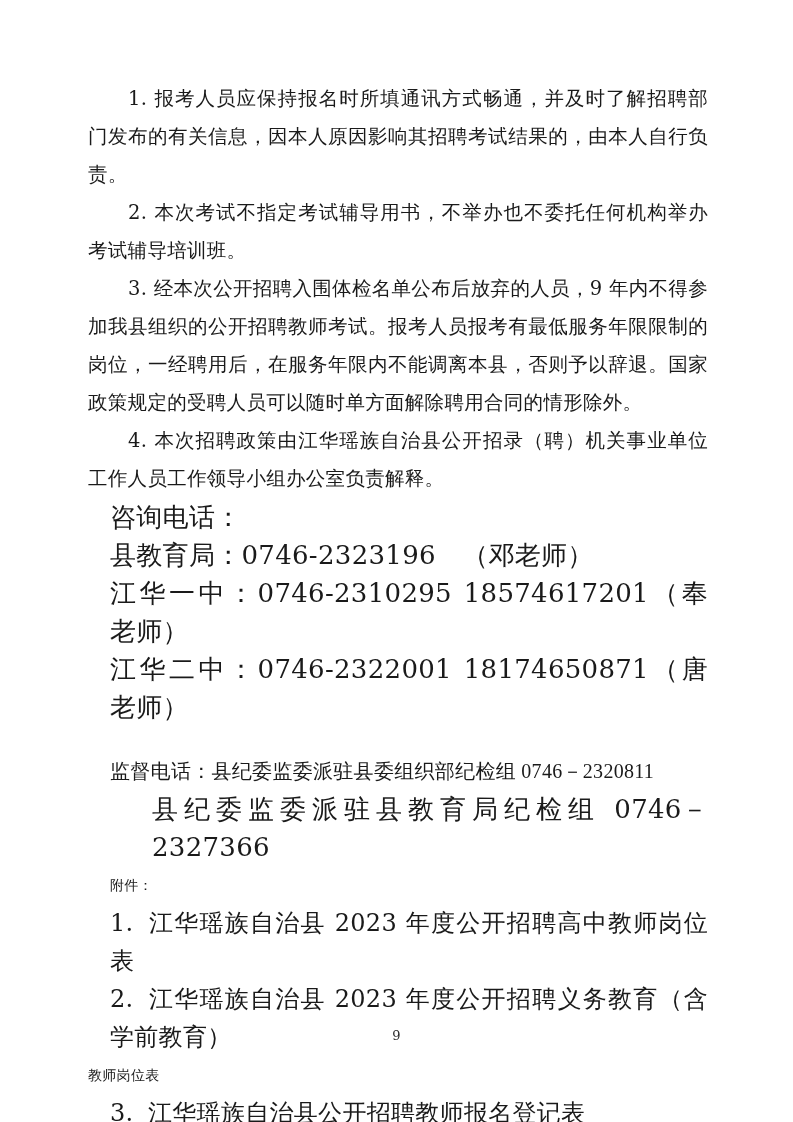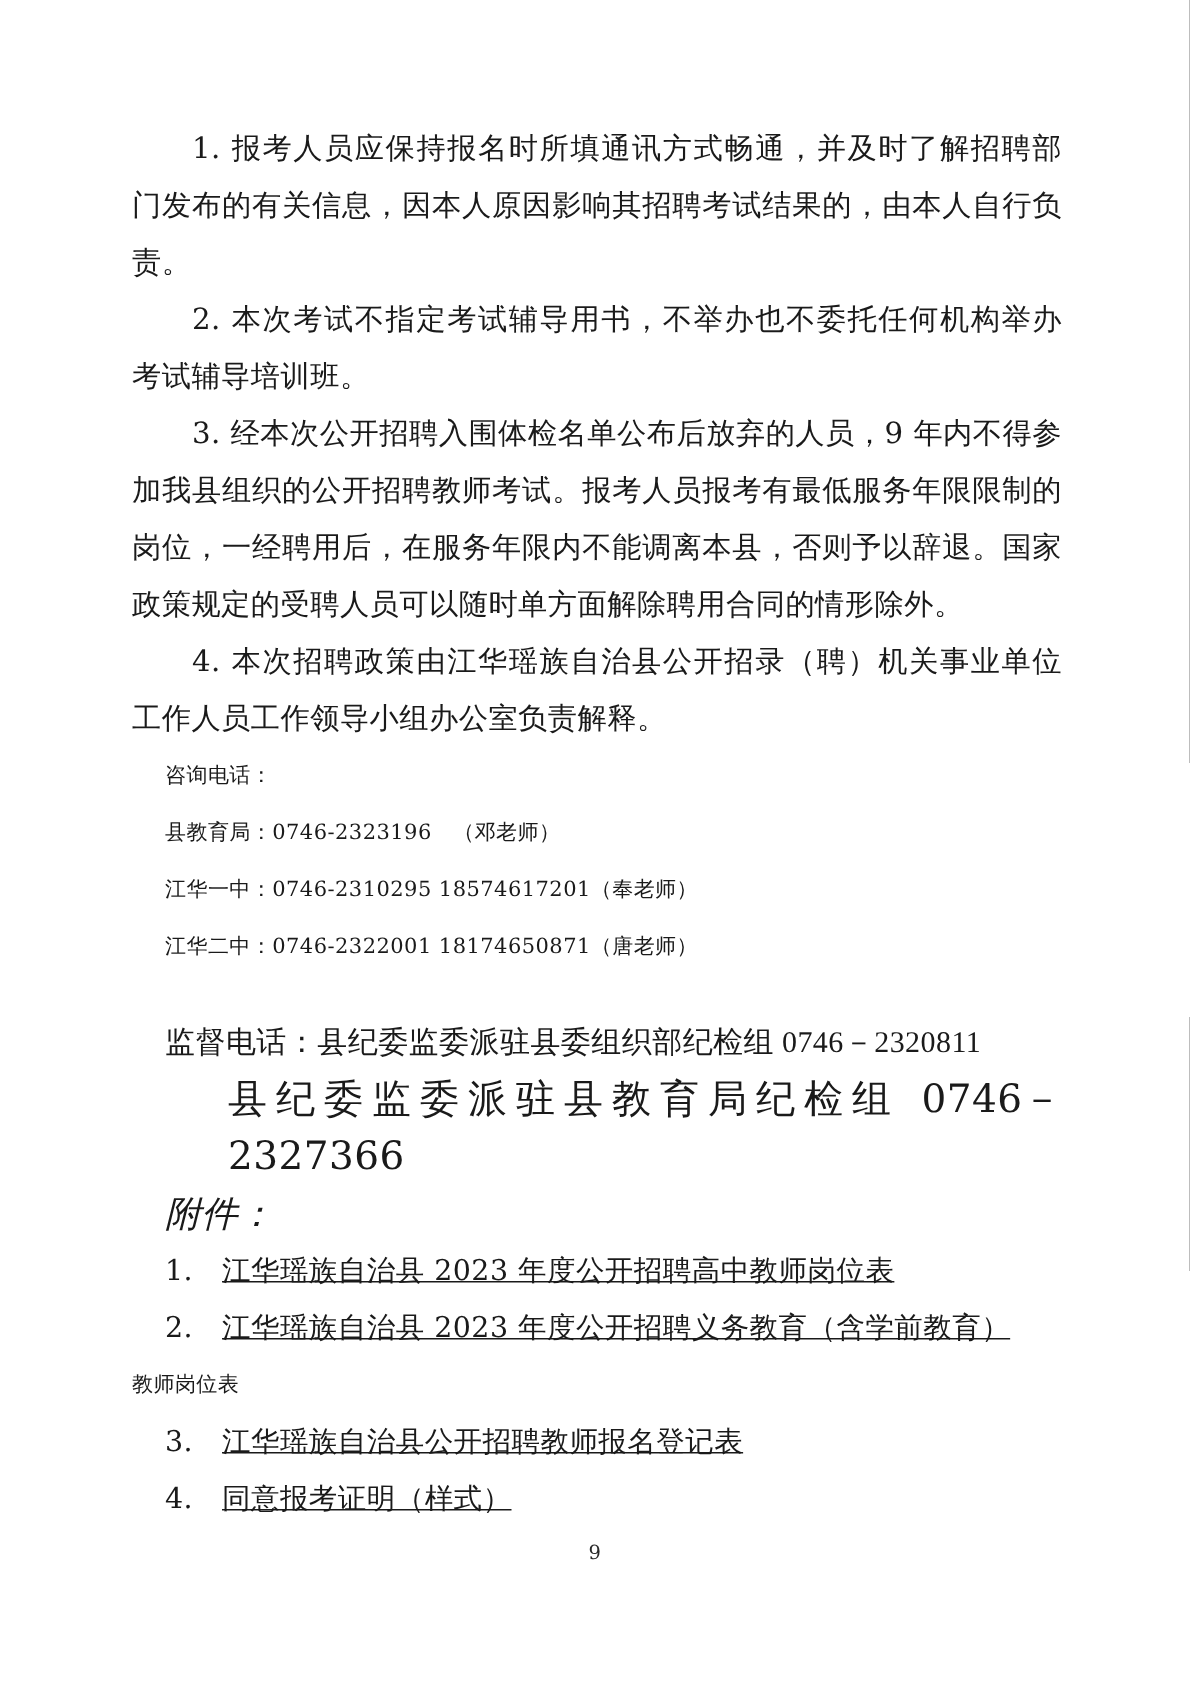--- a/index.html
+++ b/index.html
@@ -27,53 +27,51 @@
     margin: 0;
     font-size: 19.5px;
     line-height: 38px;
     text-align: justify;
     text-justify: inter-ideograph;
     letter-spacing: 0.3px;
   }
   .indent2 { text-indent: 40px; }
   .contact-line {
     margin: 0;
-    font-size: 14px;
+    font-size: 26px;
     line-height: 38px;
     padding-left: 22px;
   }
   .spacer-md { height: 26px; }
   .supervise {
     margin: 0;
     font-size: 20px;
     line-height: 38px;
     padding-left: 22px;
     font-family: Liberation Serif, serif;
   }
   .supervise2 {
     margin: 0;
     font-size: 26px;
     line-height: 38px;
     padding-left: 64px;
   }
   .attach-head {
     margin: 0;
-    font-size: 24px;
+    font-size: 14px;
     line-height: 38px;
     padding-left: 22px;
-    font-style: italic;
   }
   .attach-item {
     margin: 0;
-    font-size: 19px;
+    font-size: 24px;
     line-height: 38px;
     padding-left: 22px;
     text-align: justify;
     text-justify: inter-ideograph;
-    text-decoration: underline;
   }
   .attach-item .num {
     display: inline-block;
     min-width: 38px;
   }
   .attach-cont {
     margin: 0;
     font-size: 14px;
     line-height: 38px;
   }

